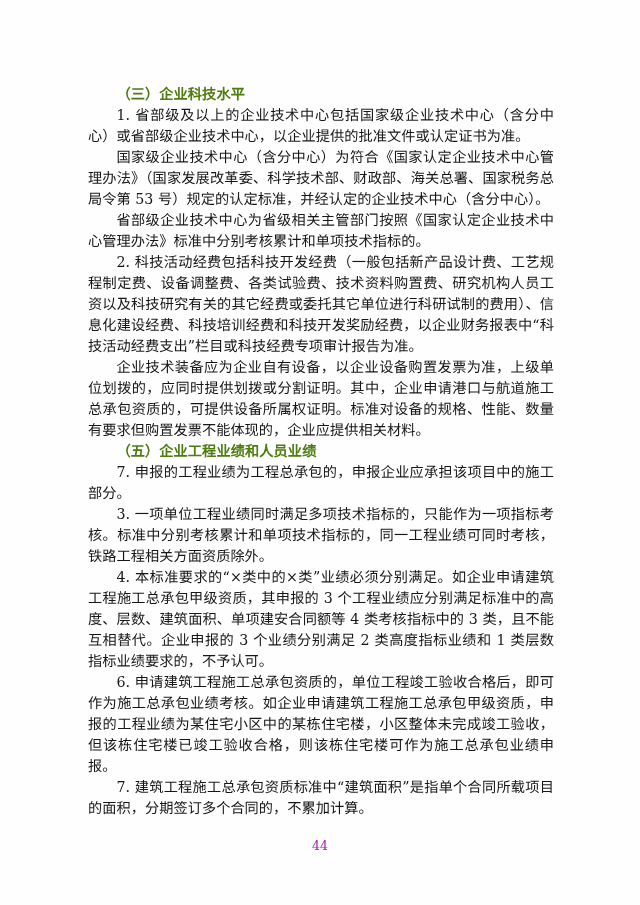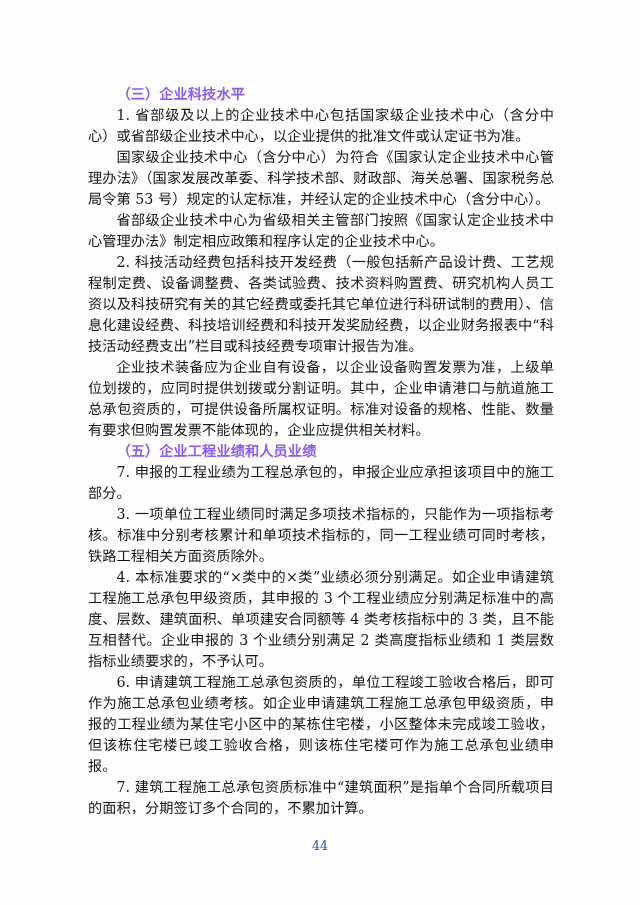--- a/index.html
+++ b/index.html
@@ -32,21 +32,21 @@
   }
 
   
   .section-heading {
     font-size: 14.2px;
     font-weight: bold;
     line-height: 21px;
     text-indent: 2em;
     margin: 0;
     letter-spacing: 0.1px;
-    color: #8b5cf6;
+    color: #4d7c0f;
   }
 
   
   .para {
     font-size: 14.2px;
     line-height: 21px;
     text-indent: 2em;
     margin: 0;
     text-align: justify;
     text-justify: inter-ideograph;
@@ -61,33 +61,33 @@
   }
 
   .page-number {
     position: absolute;
     left: 0;
     top: 838px;
     width: 640px;
     text-align: center;
     font-size: 12.5px;
     line-height: 16px;
-    color: #1d4ed8;
+    color: #a21caf;
     font-family: "DejaVu Serif", "Liberation Serif", serif;
   }
 </style>
 </head>
 <body>
 
 <div class="page">
   <div class="content">
       <p class="section-heading">（三）企业科技水平</p>
       <p class="para">1. 省部级及以上的企业技术中心包括国家级企业技术中心（含分中心）或省部级企业技术中心，以企业提供的批准文件或认定证书为准。</p>
       <p class="para">国家级企业技术中心（含分中心）为符合《国家认定企业技术中心管理办法》（国家发展改革委、科学技术部、财政部、海关总署、国家税务总局令第 53 号）规定的认定标准，并经认定的企业技术中心（含分中心）。</p>
-      <p class="para">省部级企业技术中心为省级相关主管部门按照《国家认定企业技术中心管理办法》制定相应政策和程序认定的企业技术中心。</p>
+      <p class="para">省部级企业技术中心为省级相关主管部门按照《国家认定企业技术中心管理办法》标准中分别考核累计和单项技术指标的。</p>
       <p class="para">2. 科技活动经费包括科技开发经费（一般包括新产品设计费、工艺规程制定费、设备调整费、各类试验费、技术资料购置费、研究机构人员工资以及科技研究有关的其它经费或委托其它单位进行科研试制的费用）、信息化建设经费、科技培训经费和科技开发奖励经费，以企业财务报表中“科技活动经费支出”栏目或科技经费专项审计报告为准。</p>
       <p class="para">企业技术装备应为企业自有设备，以企业设备购置发票为准，上级单位划拨的，应同时提供划拨或分割证明。其中，企业申请港口与航道施工总承包资质的，可提供设备所属权证明。标准对设备的规格、性能、数量有要求但购置发票不能体现的，企业应提供相关材料。</p>
       <p class="section-heading">（五）企业工程业绩和人员业绩</p>
       <p class="para">7. 申报的工程业绩为工程总承包的，申报企业应承担该项目中的施工部分。</p>
       <p class="para">3. 一项单位工程业绩同时满足多项技术指标的，只能作为一项指标考核。标准中分别考核累计和单项技术指标的，同一工程业绩可同时考核，铁路工程相关方面资质除外。</p>
       <p class="para">4. 本标准要求的“×类中的×类”业绩必须分别满足。如企业申请建筑工程施工总承包甲级资质，其申报的 3 个工程业绩应分别满足标准中的高度、层数、建筑面积、单项建安合同额等 4 类考核指标中的 3 类，且不能互相替代。企业申报的 3 个业绩分别满足 2 类高度指标业绩和 1 类层数指标业绩要求的，不予认可。</p>
       <p class="para">6. 申请建筑工程施工总承包资质的，单位工程竣工验收合格后，即可作为施工总承包业绩考核。如企业申请建筑工程施工总承包甲级资质，申报的工程业绩为某住宅小区中的某栋住宅楼，小区整体未完成竣工验收，但该栋住宅楼已竣工验收合格，则该栋住宅楼可作为施工总承包业绩申报。</p>
       <p class="para">7. 建筑工程施工总承包资质标准中“建筑面积”是指单个合同所载项目的面积，分期签订多个合同的，不累加计算。</p>
     </div>
   <div class="page-number">44</div>

